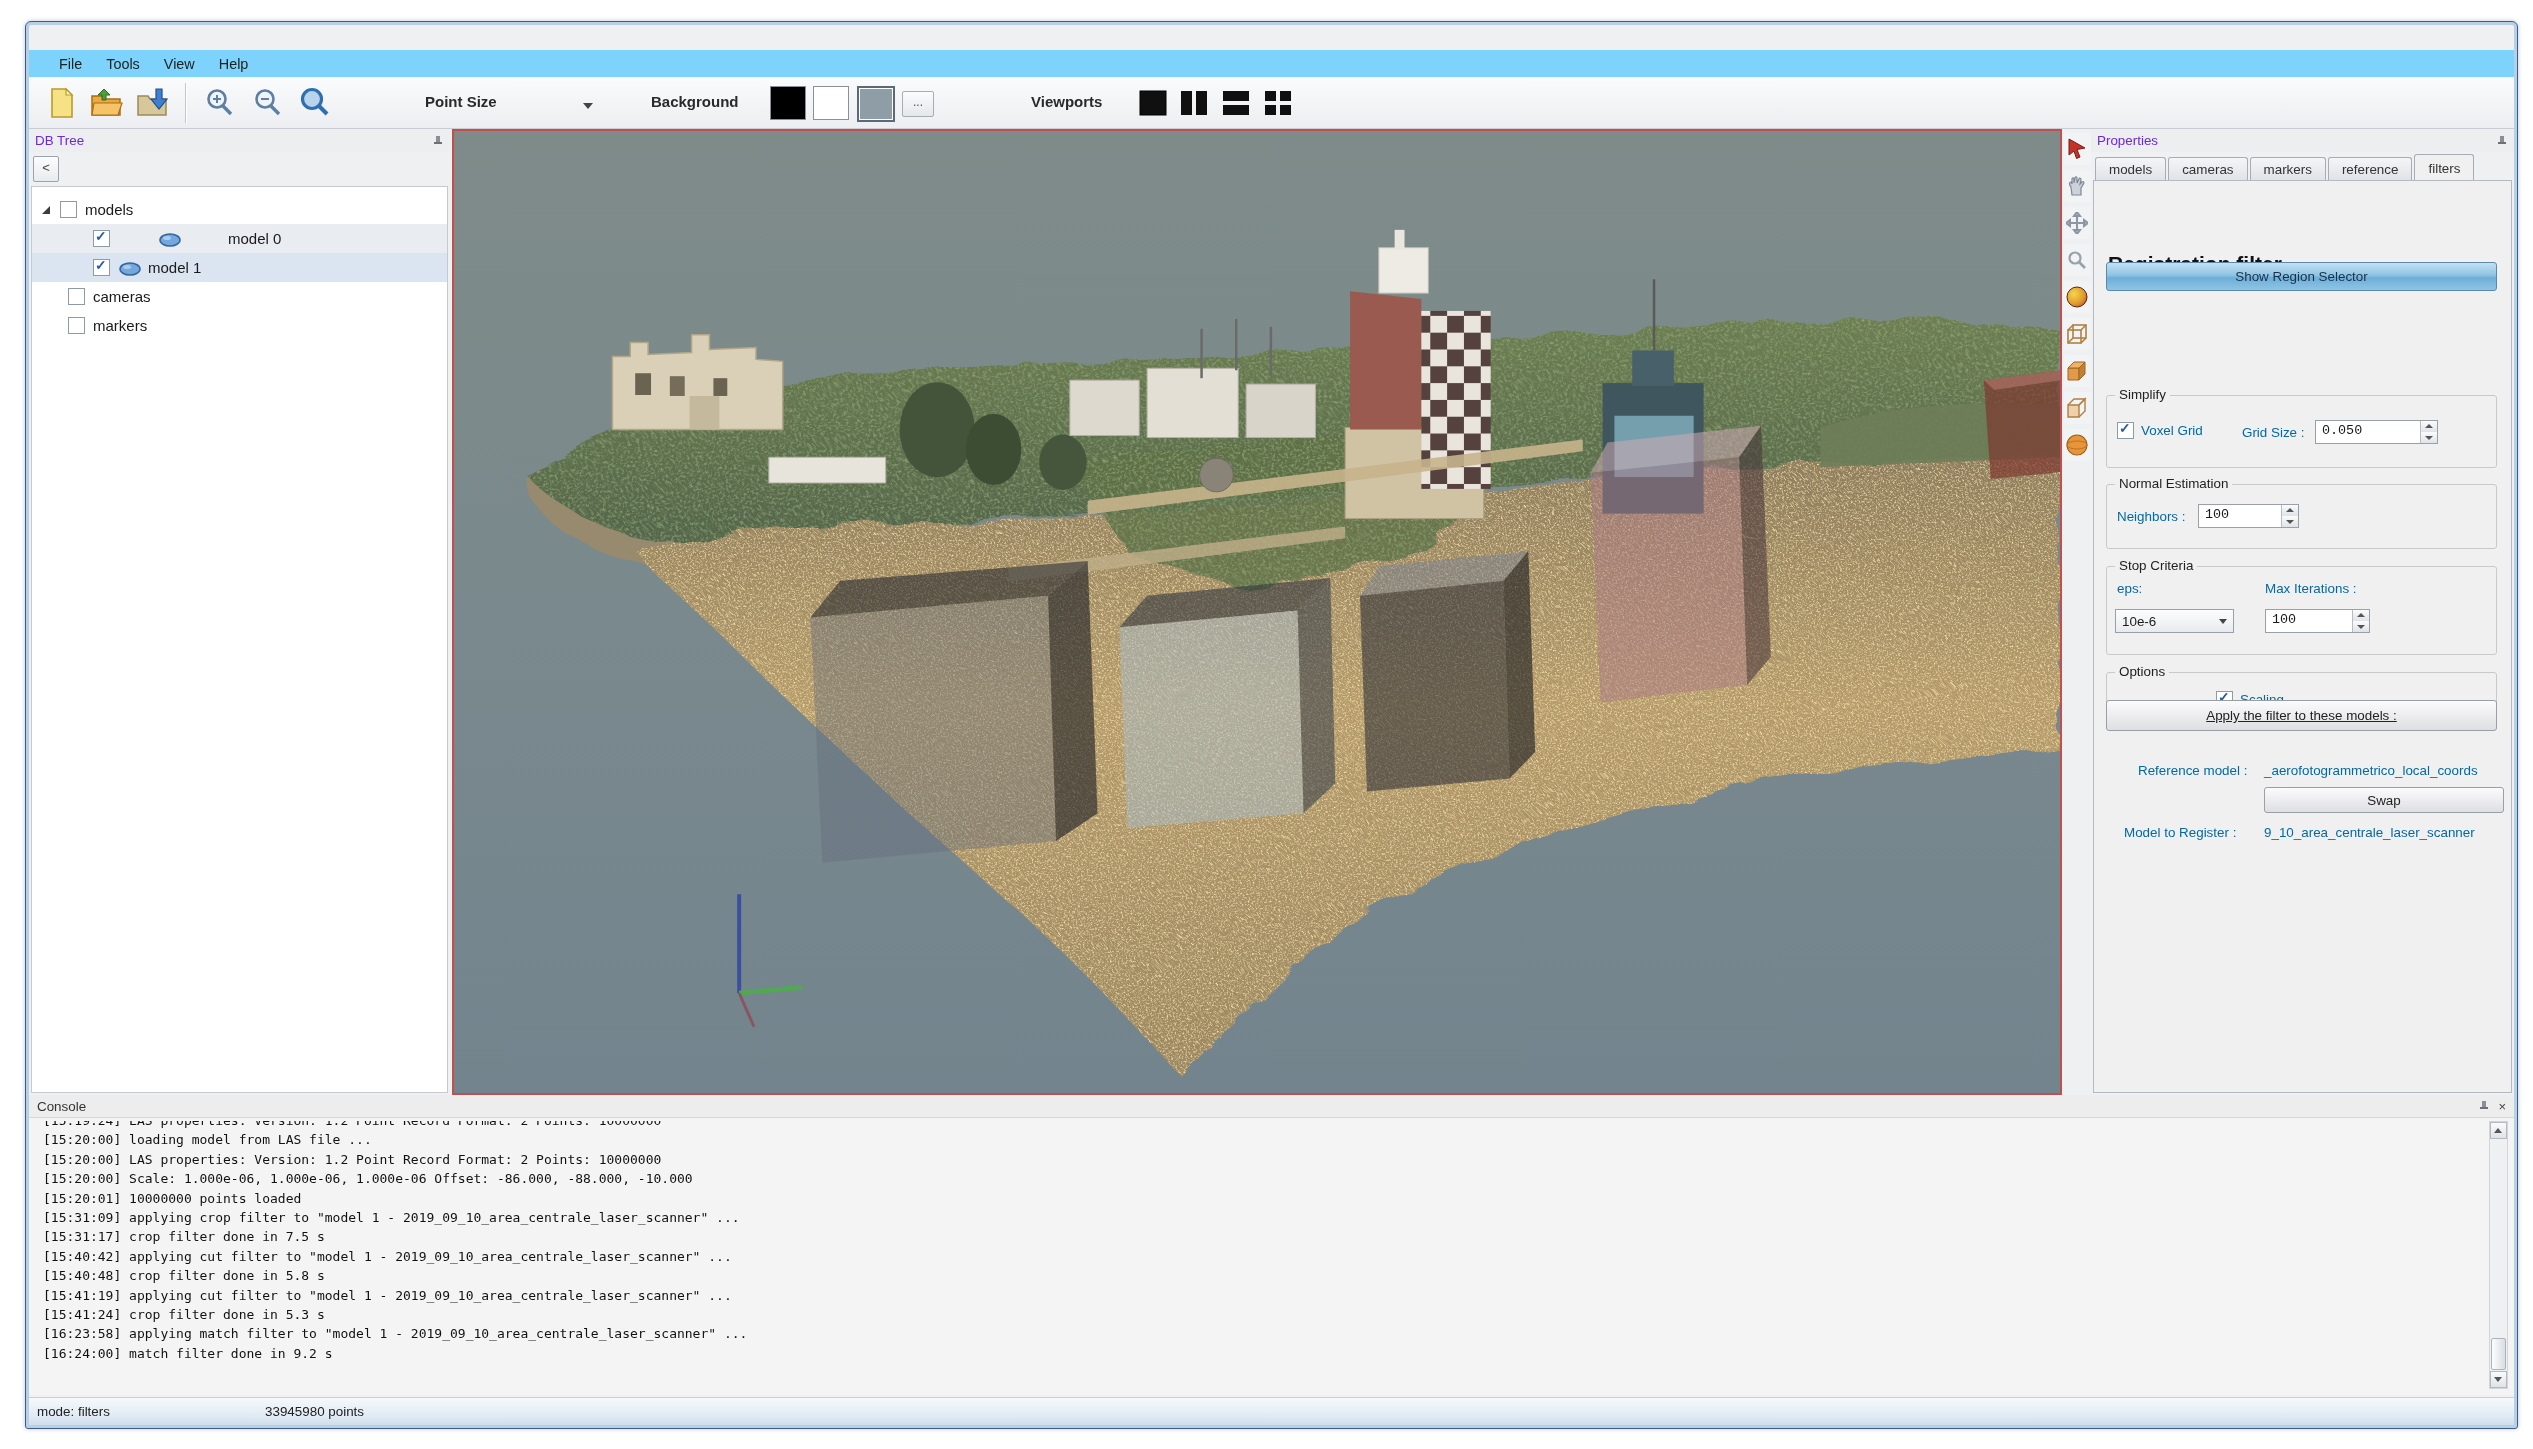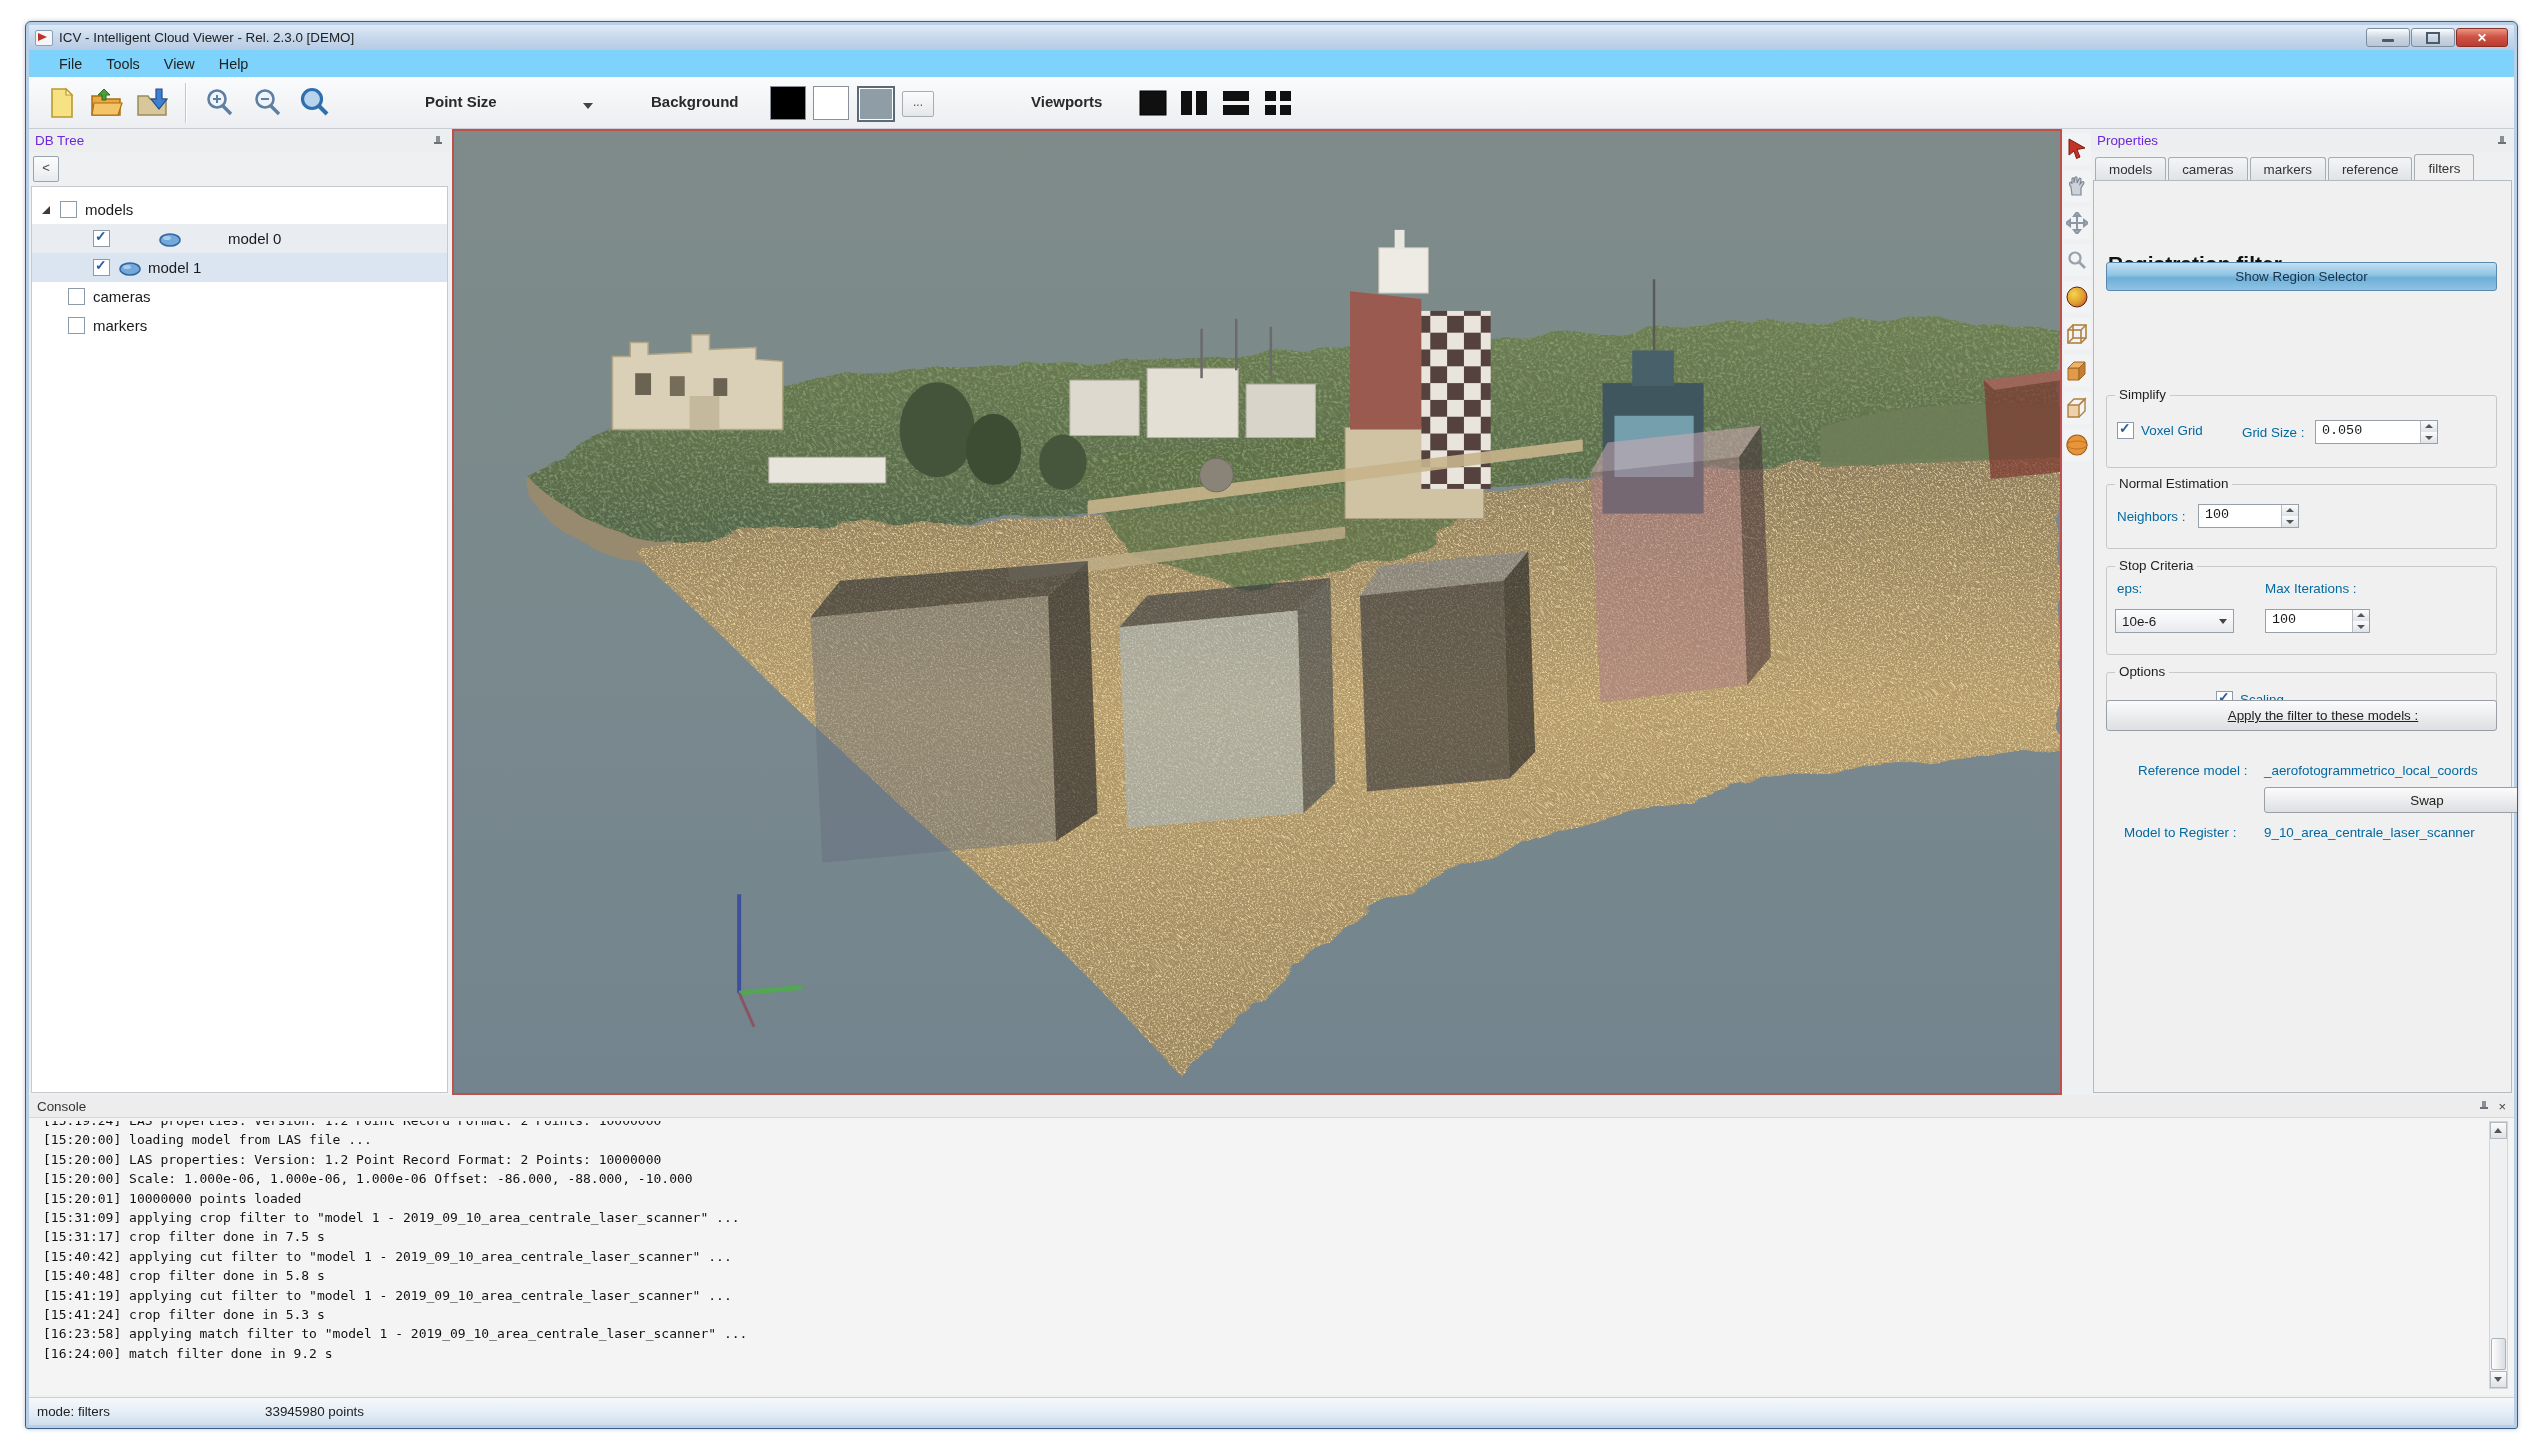--- a/index.html
+++ b/index.html
@@ -97,21 +97,21 @@
   .sb{flex:1;background:linear-gradient(180deg,#fafbfc,#dfe3e8);position:relative;}
   .sb.up::after{content:"";position:absolute;left:4px;top:3px;border-left:4px solid transparent;
       border-right:4px solid transparent;border-bottom:4px solid #555;}
   .sb.dn::after{content:"";position:absolute;left:4px;top:4px;border-left:4px solid transparent;
       border-right:4px solid transparent;border-top:4px solid #555;}
   .combo{display:flex;align-items:center;border:1px solid #9aa0a8;background:linear-gradient(180deg,#fdfdfe,#e8ebee);
          height:22px;font-size:13.4px;padding:0 6px;}
   .combo-arrow{margin-left:auto;width:0;height:0;border-left:4px solid transparent;
          border-right:4px solid transparent;border-top:5px solid #444;}
   .btn-gray{border:1px solid #9a9fa6;border-radius:3px;background:linear-gradient(180deg,#fbfbfc,#dedfe2);
-            font-size:13.4px;display:flex;align-items:center;justify-content:center;color:#222;padding-left:43px;}
+            font-size:13.4px;display:flex;align-items:center;justify-content:center;color:#222;}
   
   .console{position:absolute;left:3px;right:3px;top:1073px;height:300px;background:#f4f4f4;}
   .console-header{height:22px;background:#ededed;display:flex;align-items:center;padding:0 8px;
                   font-size:13.4px;color:#333;border-bottom:1px solid #d8d8d8;}
   .console-x{margin-left:8px;font-size:13px;color:#444;}
   .console-log{position:absolute;left:14px;top:26px;right:30px;bottom:4px;overflow:hidden;
                font-family:"DejaVu Sans Mono",monospace;font-size:13px;line-height:19.4px;color:#111;}
   .cline.clip{margin-top:-10px;}
   .vscroll{position:absolute;right:6px;top:26px;bottom:6px;width:17px;background:#eef0f2;border:1px solid #d2d5d9;}
   .varrow{position:absolute;left:0;width:15px;height:15px;background:linear-gradient(180deg,#fbfbfc,#dfe2e6);
@@ -129,35 +129,20 @@
              border-top:1px solid #c4d2e0;display:flex;align-items:center;font-size:13.4px;color:#222;}
   .status-mode{margin-left:8px;width:198px;}
   .status-points{margin-left:30px;}
 </style>
 </head>
 <body>
 
 <div class="stage">
 <div class="window">
 
-  <div class="titlebar">
-    <div class="app-icon"></div>
-    <span class="title-text">ICV - Intelligent Cloud Viewer - Rel. 2.3.0 [DEMO]</span>
-    <div class="win-controls">
-      <div class="win-btn">
-            <div class="win-glyph-min"></div>
-          </div>
-      <div class="win-btn">
-            <div class="win-glyph-max"></div>
-          </div>
-      <div class="win-btn close">
-            <span class="win-glyph-close">✕</span>
-          </div>
-    </div>
-  </div>
 
   <div class="menubar">
     <span class="menu-item">File</span>
     <span class="menu-item">Tools</span>
     <span class="menu-item">View</span>
     <span class="menu-item">Help</span>
   </div>
 
   <div class="toolbar">
     <div class="tb-btn" style="left:12px">

